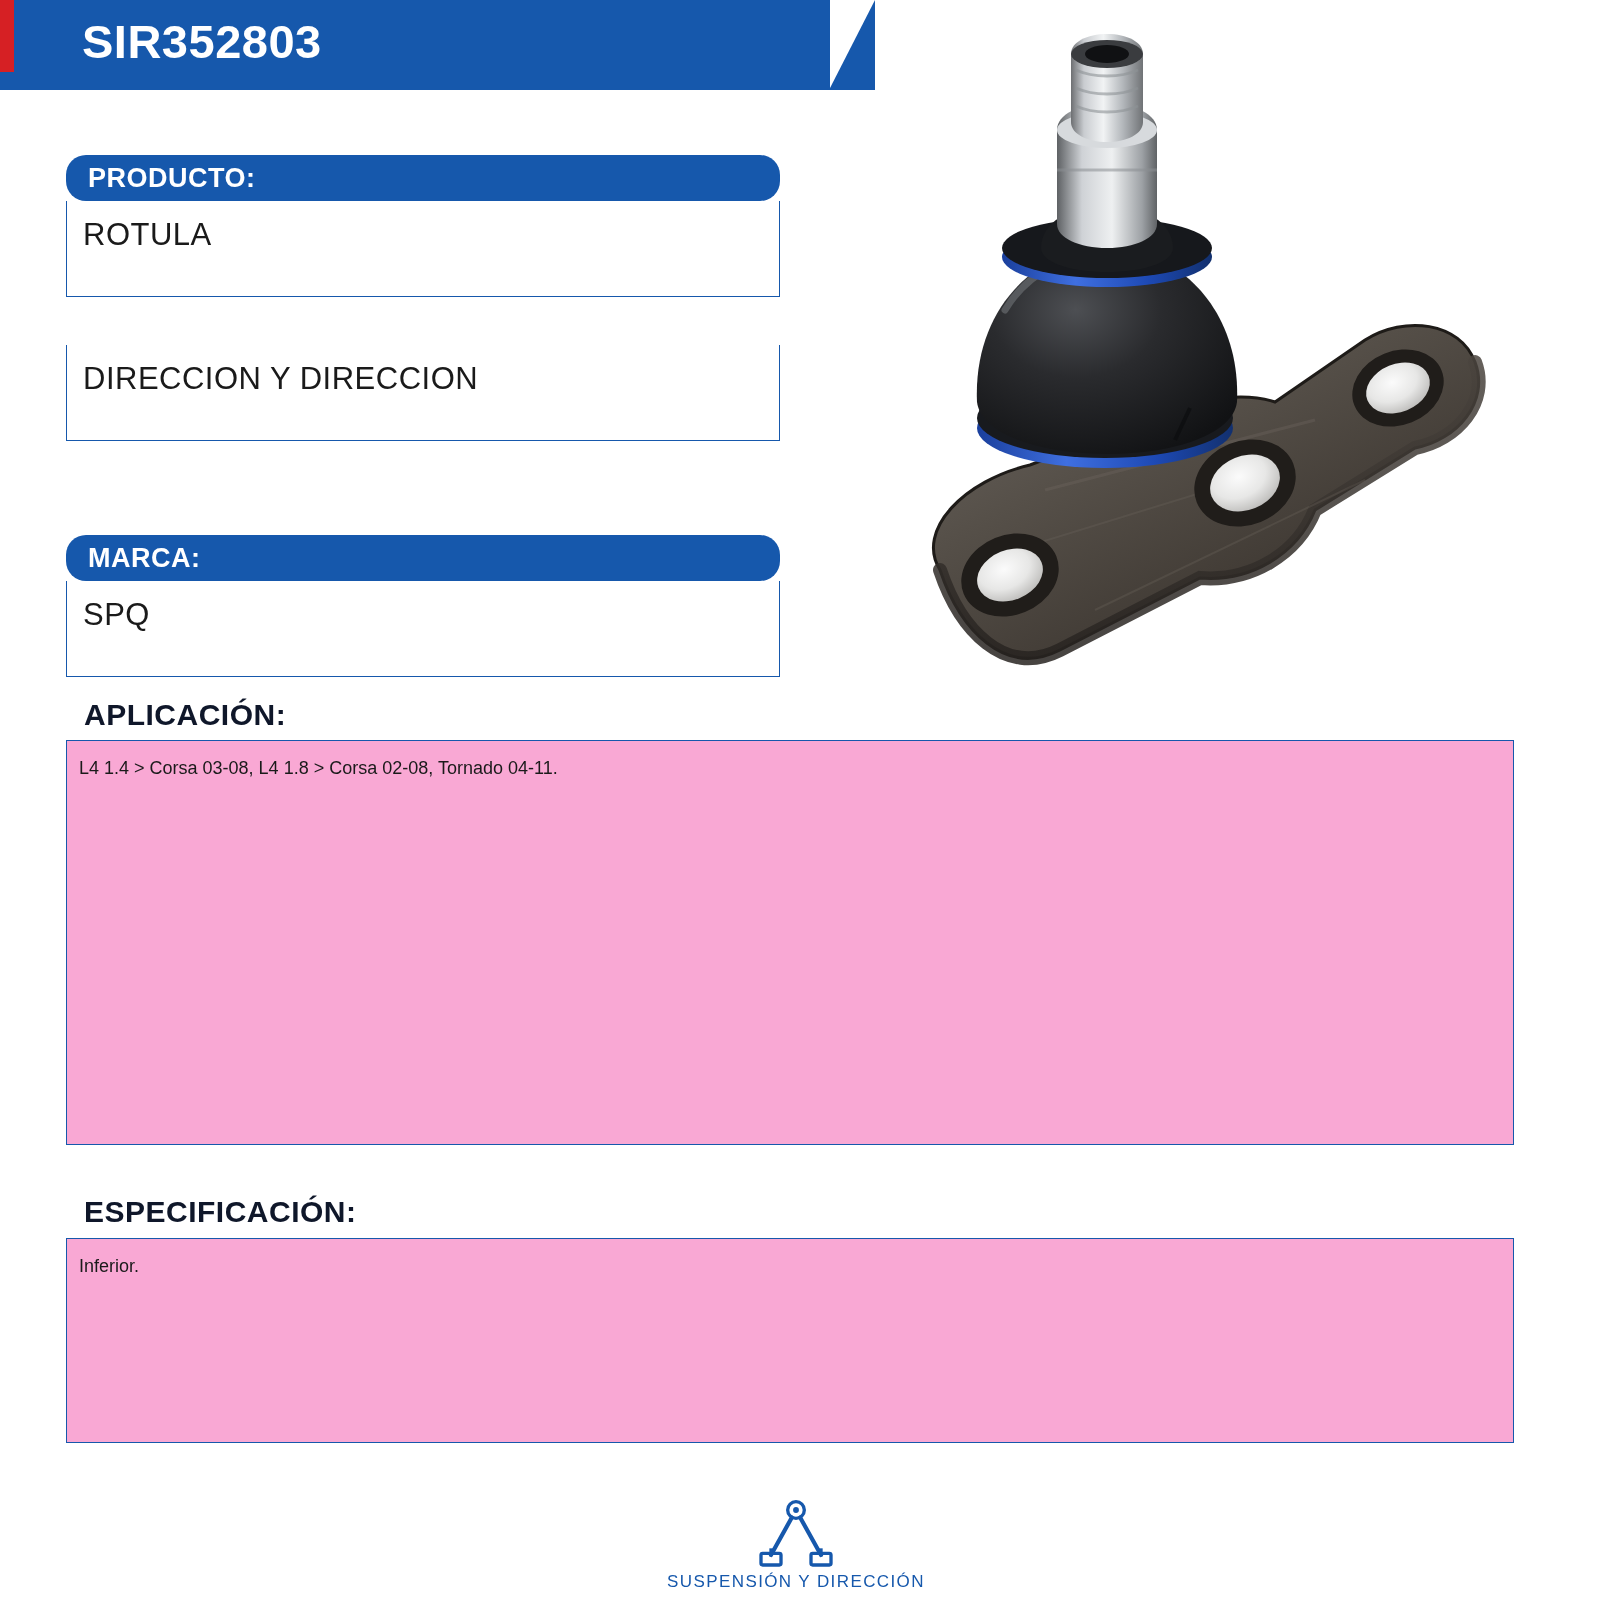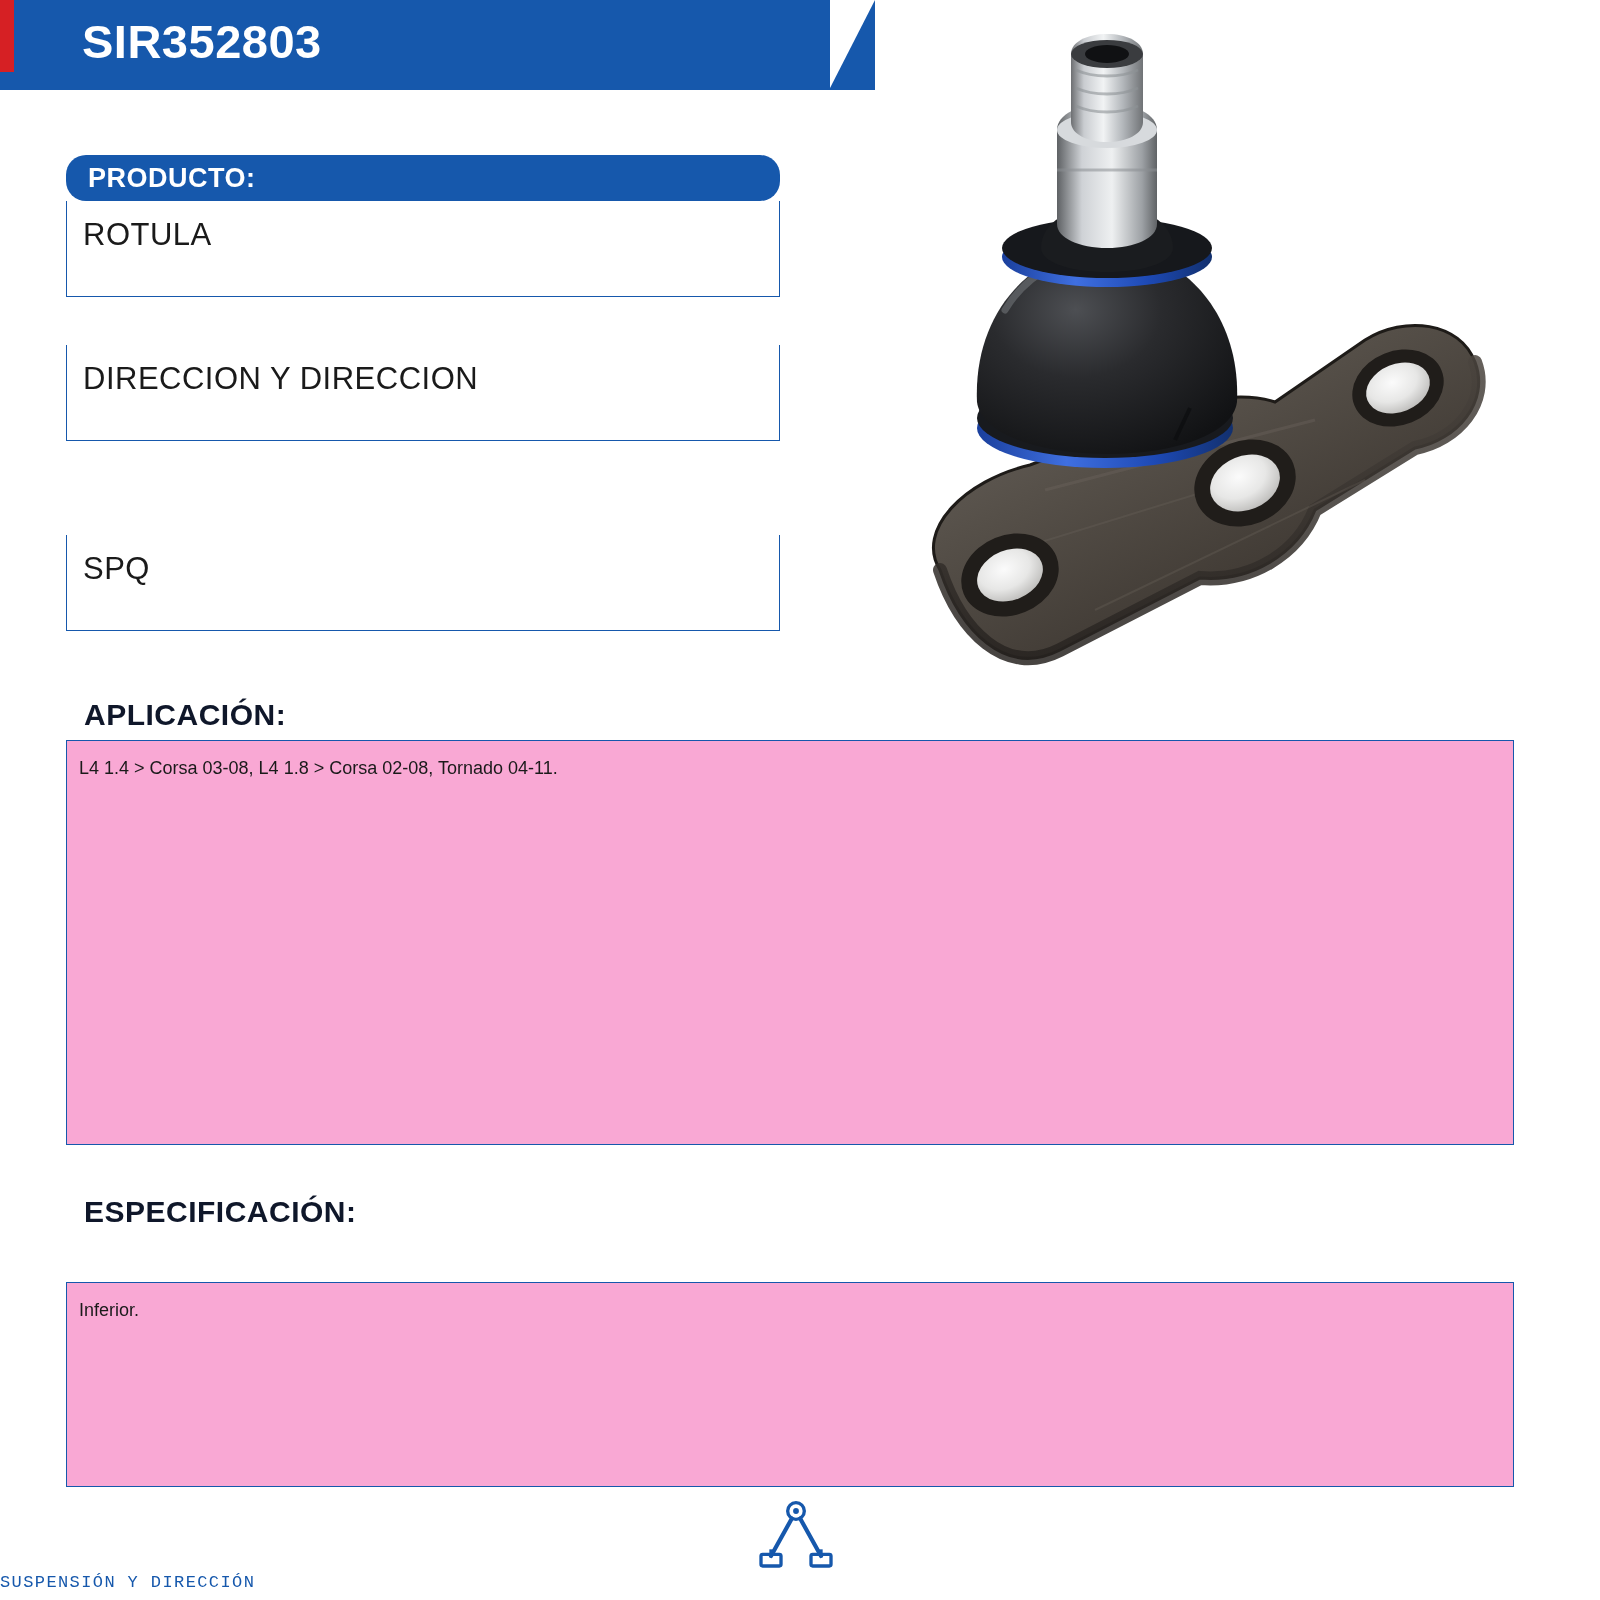--- a/index.html
+++ b/index.html
@@ -102,28 +102,28 @@
     font-size: 18px;
     color: #1a1a1a;
     padding: 14px 18px 0 12px;
     line-height: 26px;
   }
 
   #t-aplicacion { top: 698px; }
   #b-aplicacion { top: 740px; width: 1448px; height: 405px; }
 
   #t-especificacion { top: 1195px; }
-  #b-especificacion { top: 1238px; width: 1448px; height: 205px; margin-top: 44px; }
+  #b-especificacion { top: 1238px; width: 1448px; height: 205px; }
 
   
   .footer {
     position: absolute;
     left: 0; right: 8px;
     bottom: 8px;
-    font-family: Liberation Mono, monospace;
+    text-align: center;
   }
   .footer-icon {
     display: block;
     margin: 0 auto 2px auto;
     width: 86px;
     height: 70px;
   }
   .footer-text {
     color: #1658ac;
     font-size: 17px;
@@ -149,20 +149,21 @@
 <div class="field" id="f-producto">
   <div class="lbl">PRODUCTO:</div>
   <div class="val">ROTULA</div>
 </div>
 
 <div class="field" id="f-categoria">
   <div class="val">DIRECCION Y DIRECCION</div>
 </div>
 
 <div class="field" id="f-marca">
+  <div class="lbl">MARCA:</div>
   <div class="val">SPQ</div>
 </div>
 
 <div class="sec-title" id="t-aplicacion">APLICACIÓN:</div>
 <div class="sec-box" id="b-aplicacion">
   <div class="content">L4 1.4 &gt; Corsa 03-08, L4 1.8 &gt; Corsa 02-08, Tornado 04-11.</div>
 </div>
 
 <div class="sec-title" id="t-especificacion">ESPECIFICACIÓN:</div>
 <div class="sec-box" id="b-especificacion">

